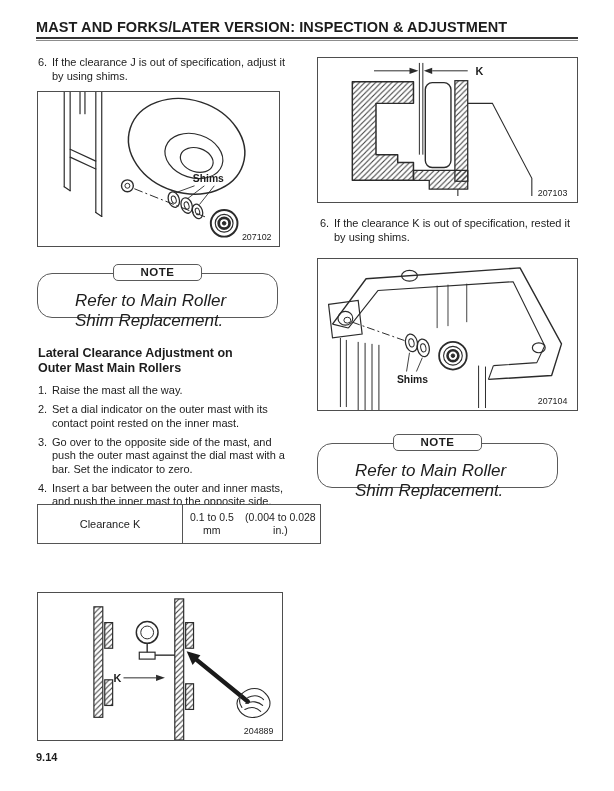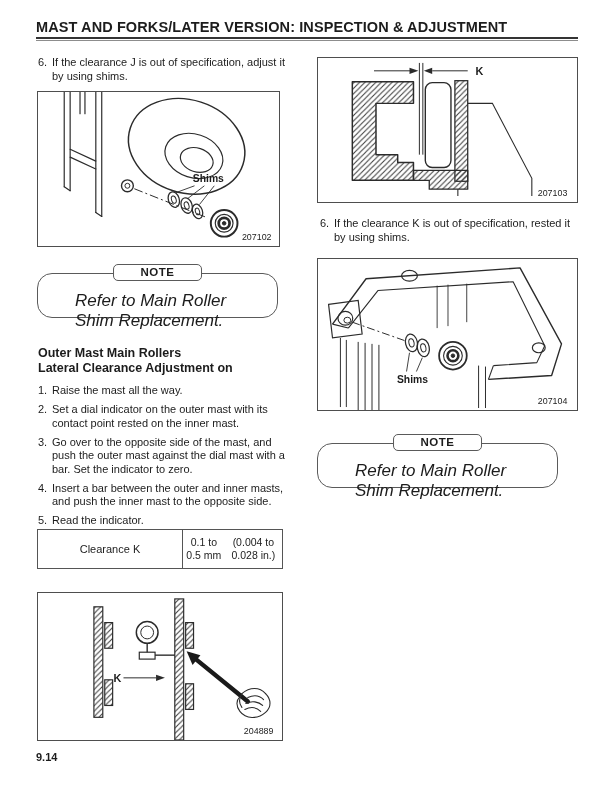--- a/index.html
+++ b/index.html
@@ -105,22 +105,22 @@
     <text x="236" y="150" text-anchor="end" class="fig-num">207102</text>
   </svg>
 </div>
 
 <div class="abs note-box" style="left:37px; top:273px; width:241px; height:45px;">
   <div class="note-tab">NOTE</div>
   <div class="note-text">Refer to Main Roller Shim Replacement.</div>
 </div>
 
 <div class="abs section-heading" style="left:38px; top:346px; width:260px;">
+  <div>Lateral Clearance Adjustment on</div>
   <div>Outer Mast Main Rollers</div>
-  <div>Lateral Clearance Adjustment on</div>
 </div>
 
 <div class="abs steps-list" style="left:38px; top:384px; width:254px;">
   <div class="step">
     <span class="num">1.</span>
     <span class="txt">Raise the mast all the way.</span>
   </div>
   <div class="step">
     <span class="num">2.</span>
     <span class="txt">Set a dial indicator on the outer mast with its contact point rested on the inner mast.</span>
@@ -132,21 +132,21 @@
   <div class="step">
     <span class="num">4.</span>
     <span class="txt">Insert a bar between the outer and inner masts, and push the inner mast to the opposite side.</span>
   </div>
   <div class="step">
     <span class="num">5.</span>
     <span class="txt">Read the indicator.</span>
   </div>
 </div>
 
-<div class="abs spec-table" style="left:37px; top:529px; width:246px; height:40px;">
+<div class="abs spec-table" style="left:37px; top:504px; width:284px; height:40px;">
   <div class="spec-cell-l">Clearance K</div>
   <div class="spec-cell-r">
     <div>0.1 to 0.5 mm</div>
     <div>(0.004 to 0.028 in.)</div>
   </div>
 </div>
 
 <div class="abs fig" style="left:37px; top:592px; width:246px; height:149px;">
   <svg viewBox="0 0 246 149">
     <defs>

